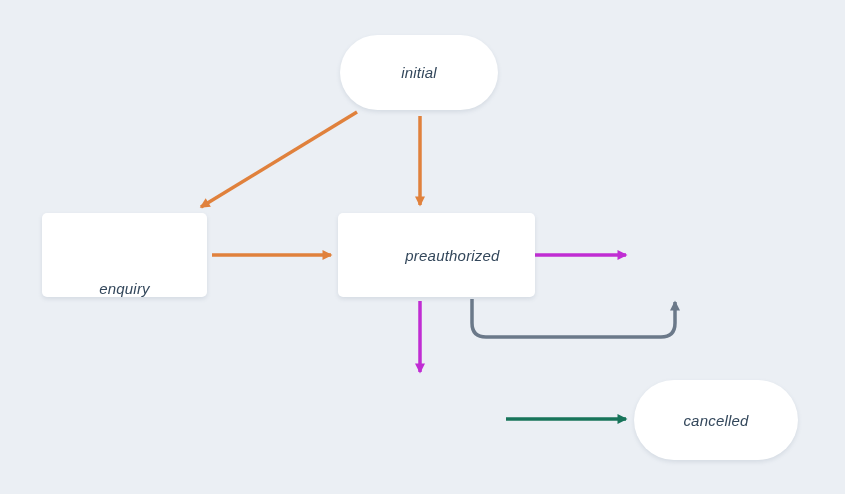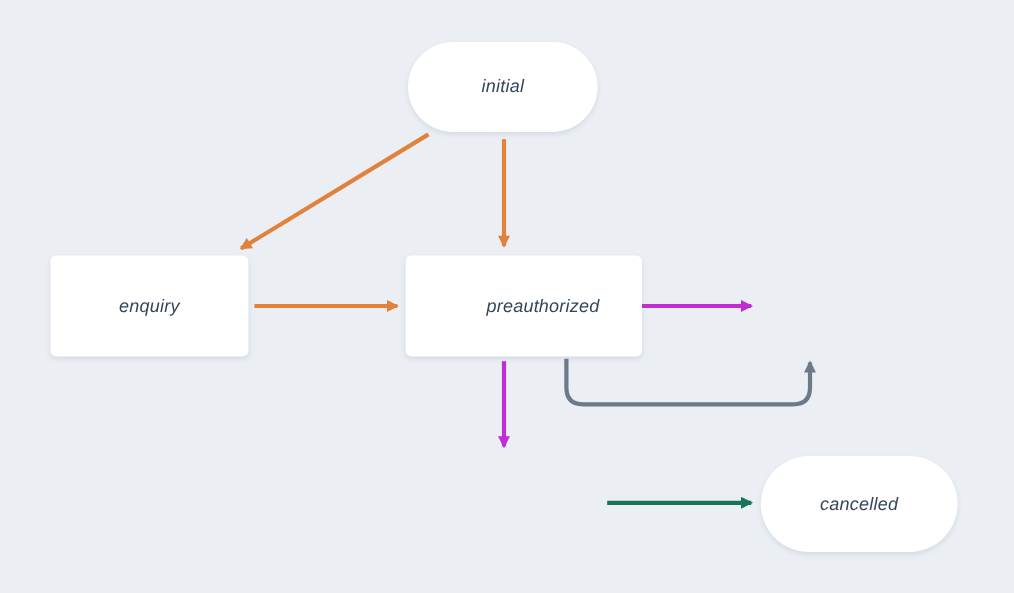--- a/index.html
+++ b/index.html
@@ -37,21 +37,21 @@
   .node .label {
     font-style: italic;
     font-size: 15px;
     color: var(--text, #33475b);
     letter-spacing: 0.2px;
   }
   .shape-rect { border-radius: 5px; }
   .shape-pill { border-radius: 40px; }
 
   .node-initial       { left: 340px; top: 35px;  width: 158px; height: 75px; }
-  .node-enquiry       { left: 42px;  top: 213px; width: 165px; height: 84px; }
+  .node-enquiry       { left: 42px;  top: 213px; width: 165px; height: 84px; align-items: flex-end; }
   .node-preauthorized { left: 338px; top: 213px; width: 165px; height: 84px; padding-left: 32px; }
   .node-declined      { left: 635px; top: 215px; width: 162px; height: 80px; }
   .node-accepted      { left: 337px; top: 378px; width: 166px; height: 81px; }
   .node-cancelled     { left: 634px; top: 380px; width: 164px; height: 80px; }
 </style>
 </head>
 <body>
 
 <div class="canvas">
 

